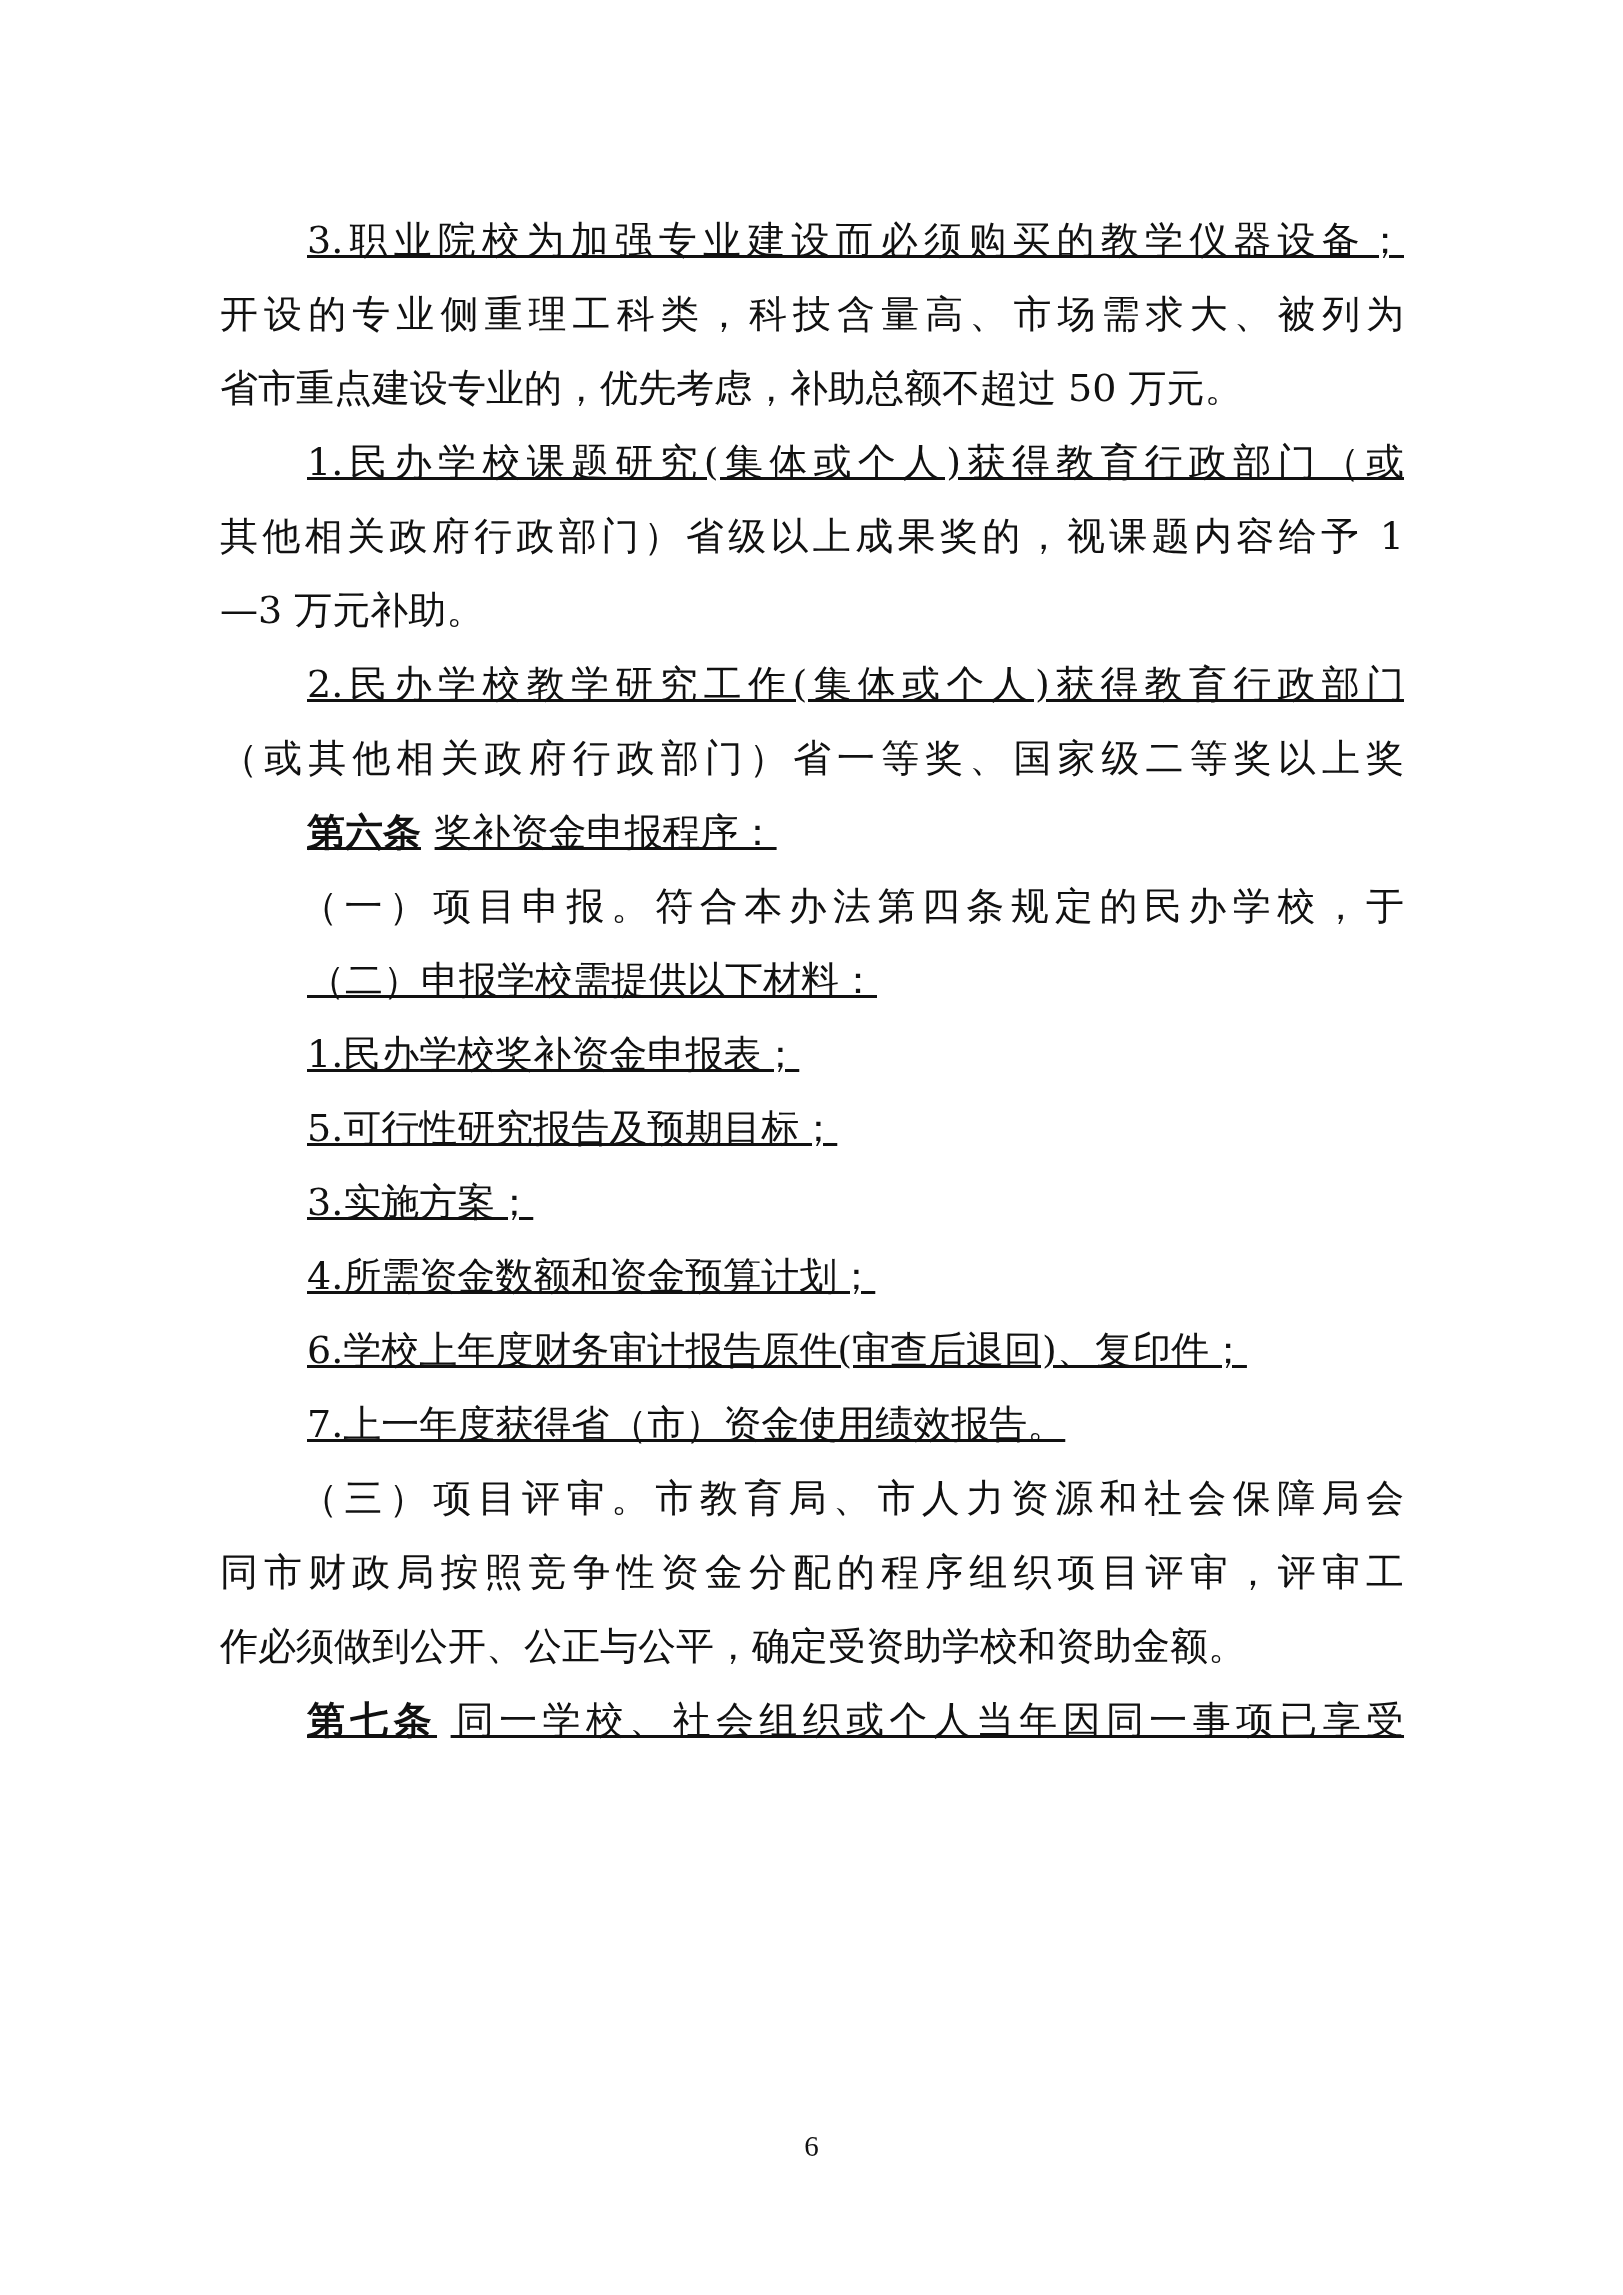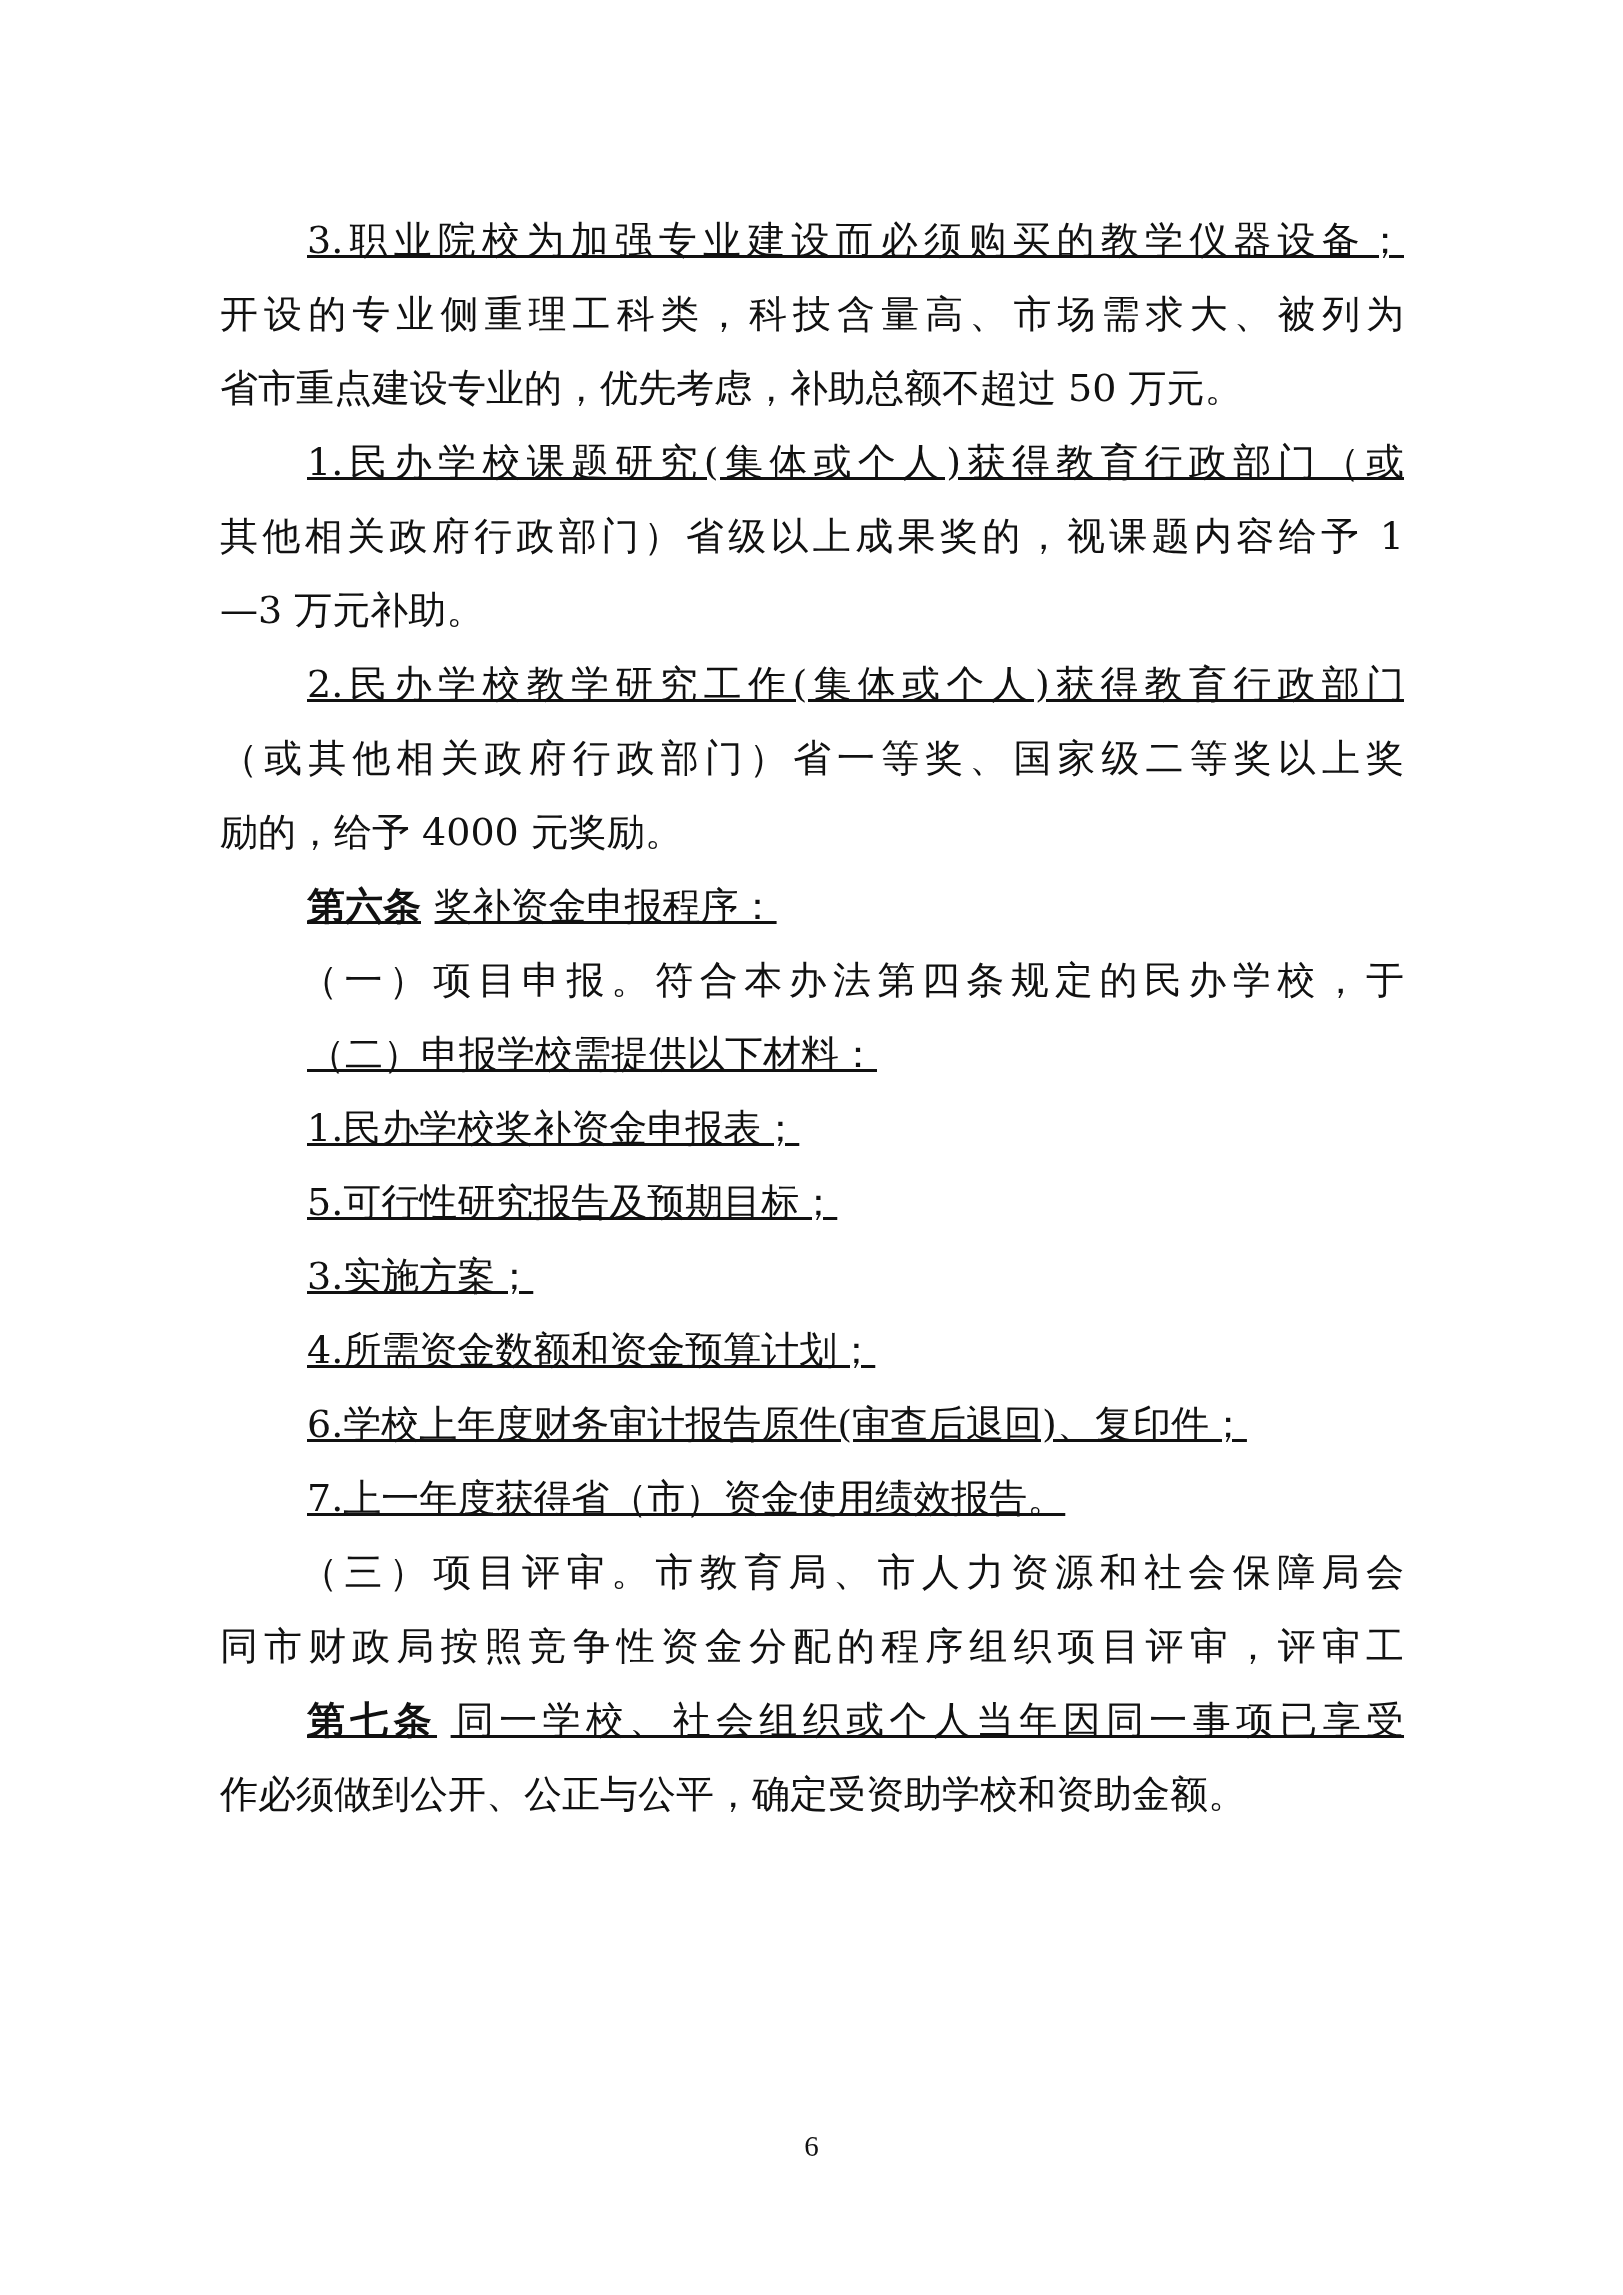--- a/index.html
+++ b/index.html
@@ -77,38 +77,37 @@
     <div class="line full"><span>开设的专业侧重理工科类，科技含量高、市场需求大、被列为</span></div>
     <div class="line"><span>省市重点建设专业的，优先考虑，补助总额不超过 50 万元。</span></div>
 
 
     <div class="line indent full"><span>1.民办学校课题研究(集体或个人)获得教育行政部门（或</span></div>
     <div class="line full"><span>其他相关政府行政部门）省级以上成果奖的，视课题内容给予 1</span></div>
     <div class="line"><span>—3 万元补助。</span></div>
 
     <div class="line indent full"><span>2.民办学校教学研究工作(集体或个人)获得教育行政部门</span></div>
     <div class="line full"><span>（或其他相关政府行政部门）省一等奖、国家级二等奖以上奖</span></div>
-    <div class="line"><span>励的，给予 4000 元奖励。</span></div>
 
     <div class="line indent"><span class="bold">第六条</span><span class="gap"></span><span>奖补资金申报程序：</span></div>
 
     <div class="line indent-sm full"><span>（一）项目申报。符合本办法第四条规定的民办学校，于</span></div>
 
     <div class="line indent"><span>（二）申报学校需提供以下材料：</span></div>
 
     <div class="line indent"><span>1.民办学校奖补资金申报表；</span></div>
     <div class="line indent"><span>5.可行性研究报告及预期目标；</span></div>
     <div class="line indent"><span>3.实施方案；</span></div>
     <div class="line indent"><span>4.所需资金数额和资金预算计划；</span></div>
     <div class="line indent"><span>6.学校上年度财务审计报告原件(审查后退回)、复印件；</span></div>
     <div class="line indent"><span>7.上一年度获得省（市）资金使用绩效报告。</span></div>
 
     <div class="line indent-sm full"><span>（三）项目评审。市教育局、市人力资源和社会保障局会</span></div>
     <div class="line full"><span>同市财政局按照竞争性资金分配的程序组织项目评审，评审工</span></div>
+    <div class="line"><span>作必须做到公开、公正与公平，确定受资助学校和资助金额。</span></div>
+
     <div class="line indent full"><span class="bold">第七条</span><span class="gap"></span><span>同一学校、社会组织或个人当年因同一事项已享受</span></div>
-
-    <div class="line"><span>作必须做到公开、公正与公平，确定受资助学校和资助金额。</span></div>
 
   </div>
 
   <div class="page-number">6</div>
 </div>
 
 
 </body></html>

